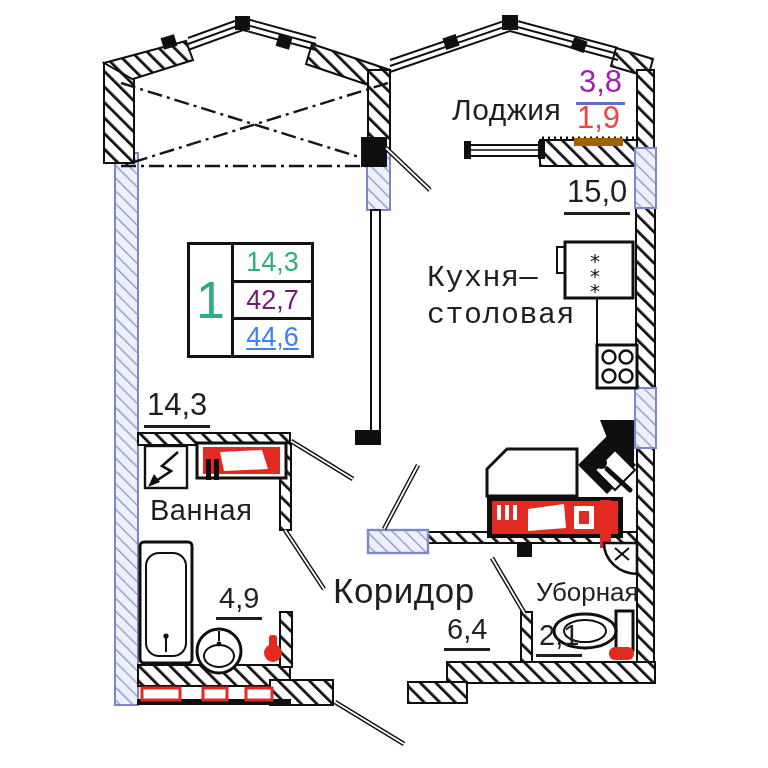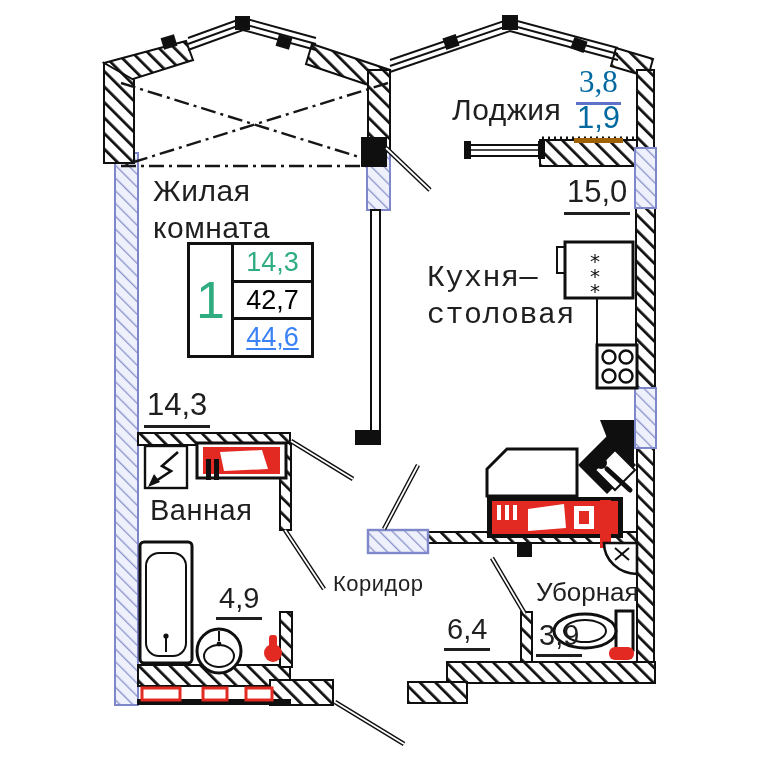--- a/index.html
+++ b/index.html
@@ -4,32 +4,32 @@
 <style>
   html,body{margin:0;padding:0;background:#fff;}
   #stage{position:relative;width:768px;height:768px;background:#fff;overflow:hidden;
          font-family:"Liberation Sans","DejaVu Sans",sans-serif;color:#1a1a1a;}
   #plan-svg{position:absolute;left:0;top:0;}
   .lbl{position:absolute;white-space:nowrap;color:#1f1f1f;}
   .room{font-size:30px;letter-spacing:0.5px;}
   .room2{line-height:37px;}
   .dim{font-size:29px;}
   .dim .u{display:inline-block;border-bottom:3px solid #1f1f1f;padding:0 3px 2px 3px;}
-  .u-blue{display:inline-block;border-bottom:3px solid #5e72c8;padding:0 3px 2px 3px;color:#0369a1;font-family:Liberation Serif, serif;}
-  .u-green{display:inline-block;border-bottom:5px solid #a16207;padding:0 3px 2px 3px;color:#0369a1;}
+  .u-blue{display:inline-block;border-bottom:3px solid #5e72c8;padding:0 3px 2px 3px;color:#a21caf;}
+  .u-green{display:inline-block;border-bottom:8px solid #a16207;padding:0 3px 2px 3px;color:#ef4444;}
   .sm{font-size:26px;}
   
   #legend{position:absolute;left:187px;top:242px;width:127px;height:116px;
           border:3px solid #111;background:#fff;display:flex;box-sizing:border-box;}
   #legend .cell-unit{width:41px;border-right:3px solid #111;display:flex;align-items:center;
           justify-content:center;font-size:52px;color:#2fad80;}
   #legend .col{flex:1;display:flex;flex-direction:column;}
   #legend .row{flex:1;display:flex;align-items:center;justify-content:center;font-size:27px;}
   #legend .row+.row{border-top:3px solid #111;}
-  .c-green{color:#2fad80;} .c-slate{color:#000000;} .c-violet{color:#3b82f6;text-decoration:underline;}
+  .c-green{color:#2fad80;} .c-slate{color:#701a75;} .c-violet{color:#3b82f6;text-decoration:underline;}
 </style>
 </head>
 <body>
 
 <div id="stage">
 
 <svg id="plan-svg" width="768" height="768" viewBox="0 0 768 768">
   <defs>
     <pattern id="h" width="11" height="11" patternUnits="userSpaceOnUse" patternTransform="rotate(-45)">
       <rect width="11" height="11" fill="#ffffff"></rect>
@@ -233,43 +233,39 @@
     </g>
   </g>
 </svg>
 
 <div class="lbl room" style="left:452px;top:72px;margin-top:21px;">Лоджия</div>
 <div class="lbl dim" style="left:576px;top:64px;font-size:31px;"><span class="u-blue">3,8</span></div>
 <div class="lbl dim" style="left:574px;top:100px;font-size:31px;"><span class="u-green">1,9</span></div>
 
 <div class="lbl dim" style="left:564px;top:174px;font-size:31px;"><span class="u">15,0</span></div>
 
-<div class="lbl room room2" style="left:153px;top:172px;">
-  <div>Жилая</div>
-  <div>комната</div>
-</div>
 
 <div id="legend">
   <div class="cell-unit">1</div>
   <div class="col">
     <div class="row c-green">14,3</div>
     <div class="row c-slate">42,7</div>
     <div class="row c-violet">44,6</div>
   </div>
 </div>
 
 <div class="lbl dim" style="left:144px;top:387px;font-size:31px;"><span class="u">14,3</span></div>
 
 <div class="lbl room room2" style="left:427px;top:260px;font-family:Liberation Mono, monospace;">
   <div>Кухня—</div>
   <div>столовая</div>
 </div>
 
 <div class="lbl room" style="left:150px;top:494px;font-size:29px;">Ванная</div>
 <div class="lbl dim" style="left:216px;top:582px;"><span class="u">4,9</span></div>
 
-<div class="lbl room" style="left:333px;top:571px;font-size:22px;">Коридор</div>
+<div class="lbl room" style="left:333px;top:571px;font-size:35px;">Коридор</div>
 <div class="lbl dim" style="left:444px;top:613px;"><span class="u">6,4</span></div>
 
 <div class="lbl sm" style="left:536px;top:577px;">Уборная</div>
-<div class="lbl dim" style="left:536px;top:619px;"><span class="u">3,9</span></div>
+<div class="lbl dim" style="left:536px;top:619px;"><span class="u">2,1</span></div>
 
 </div>
 
 </body></html>

